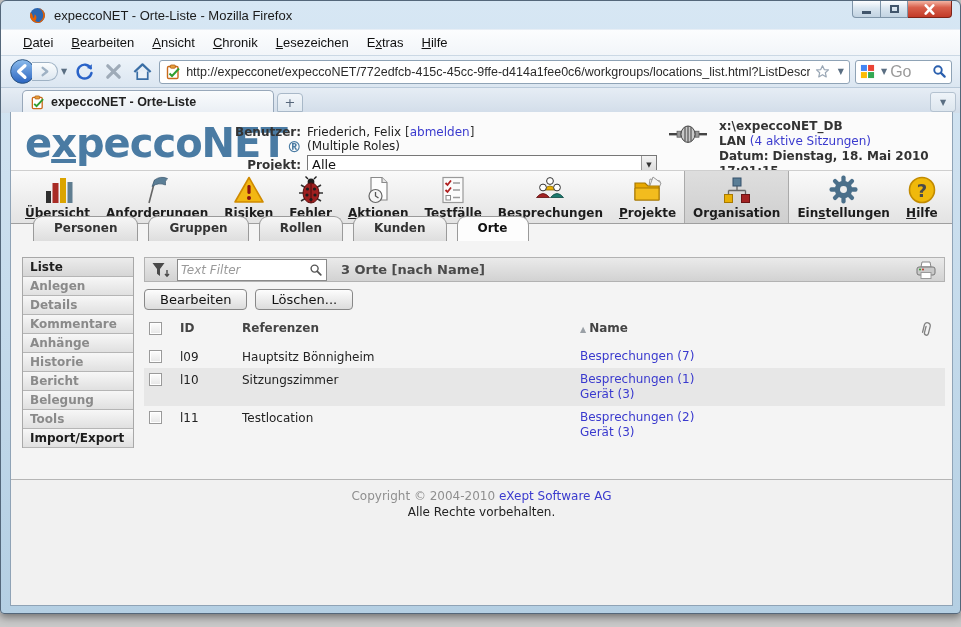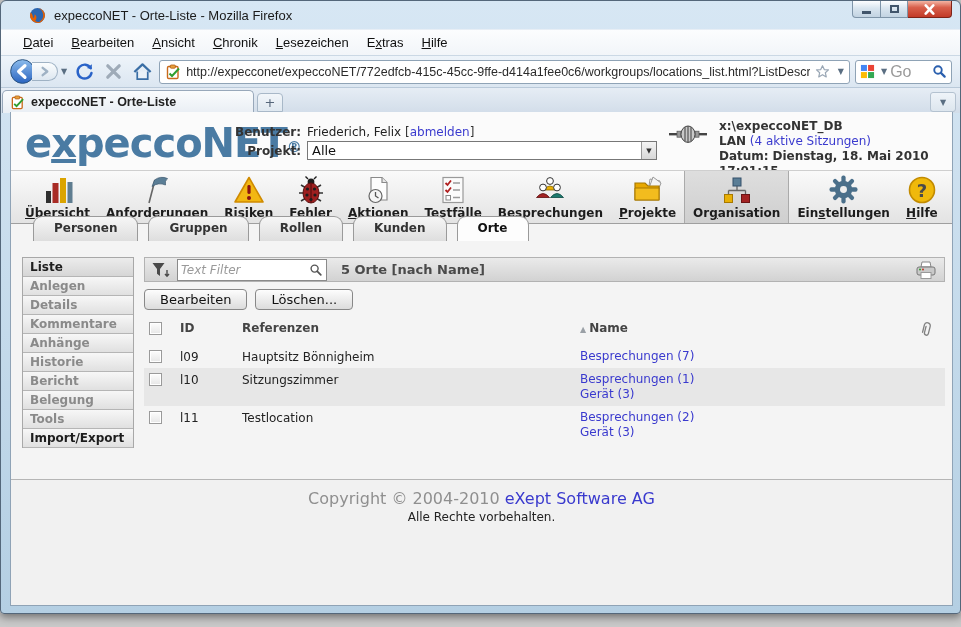--- a/index.html
+++ b/index.html
@@ -40,21 +40,21 @@
   .nav-btn { width:24px; height:24px; display:flex; align-items:center; justify-content:center; }
   .urlbar { flex:1; height:24px; background:#fff; border:1px solid #8fa3b6; border-radius:3px;
     display:flex; align-items:center; padding:0 5px; gap:5px; min-width:0; }
   .url-text { flex:1; font-family:"Liberation Sans",sans-serif; font-size:12.5px; color:#2b2b2b;
     white-space:nowrap; overflow:hidden; }
   .searchbox { width:97px; height:24px; background:#fff; border:1px solid #8fa3b6; border-radius:3px;
     display:flex; align-items:center; padding:0 4px; gap:3px; }
   .search-ph { flex:1; font-family:"Liberation Sans",sans-serif; font-size:16px; color:#9a9a9a; }
 
   
-  .tabstrip { height:25px; background:linear-gradient(#e6edf5,#d2dde9); display:flex; align-items:flex-end; padding-left:1px; position:relative; }
+  .tabstrip { height:25px; background:linear-gradient(#e6edf5,#d2dde9); display:flex; align-items:flex-end; padding-left:21px; position:relative; }
   .btab { width:252px; height:23px; background:linear-gradient(#fafcfd,#e9eef4); border:1px solid #98a8ba; border-bottom:none;
     border-radius:5px 5px 0 0; display:flex; align-items:center; padding:0 7px; gap:6px; }
   .btab-title { font-family:"Liberation Sans",sans-serif; font-size:12.5px; font-weight:bold; color:#222;
     white-space:nowrap; overflow:hidden; }
   .newtab { width:26px; height:19px; margin-left:3px; margin-bottom:1px; background:linear-gradient(#f2f6fa,#dfe8f0);
     border:1px solid #a8b8c8; border-radius:4px 4px 0 0; display:flex; align-items:center; justify-content:center;
     font-size:13px; color:#55667a; }
   .tablist-btn { position:absolute; right:4px; bottom:1px; width:26px; height:20px; border:1px solid #b4c2d0;
     border-radius:3px; background:linear-gradient(#eff4f9,#dde6ee); display:flex; align-items:center; justify-content:center;
     font-size:8px; color:#5a6e82; }
@@ -130,21 +130,21 @@
   .cb { width:13px; height:13px; margin-left:5px; margin-top:1px; border:1px solid #9a9a9a;
     background:linear-gradient(#fdfdfd,#e6e6e6); box-shadow:inset 0 0 0 1px #fff; }
   .sort-arrow { font-size:8px; color:#9aa0a6; margin-right:3px; }
   .cell-id, .cell-name { font-size:12px; color:#222; padding-top:1px; }
   .cell-refs a { display:block; font-size:12px; color:#3a3ace; text-decoration:none; line-height:15px; }
   .cell-refs a:empty { display:none; }
 
   
   .page-footer { position:absolute; left:0; top:367px; width:100%; border-top:1px solid #b5b5b5;
     padding-top:9px; text-align:center; background:#f1f1f1; height:127px; }
-  .f1 { font-size:16px; color:#8f8f8f; }
+  .f1 { font-size:12px; color:#8f8f8f; }
   .f1 a { color:#3a3ace; text-decoration:none; }
   .f2 { font-size:12px; color:#222; margin-top:2px; }
 
   u { text-decoration:underline; }
 </style>
 </head>
 <body>
 
 <div class="window">
 
@@ -264,20 +264,24 @@
       <div class="logo">
         <span class="logo-text">e<u>x</u>peccoNET</span><span class="logo-reg">®</span>
       </div>
       <div class="user-block">
         <div class="u-row">
           <span class="u-lbl">Benutzer:</span>
           <span class="u-val">
             <span>Friederich, Felix</span>
             <span class="bracket">[</span><a class="logout" href="#">abmelden</a><span class="bracket">]</span>
           </span>
+        </div>
+        <div class="u-row">
+          <span class="u-lbl"></span>
+          <span class="roles">(Multiple Roles)</span>
         </div>
         <div class="u-row proj-row">
           <span class="u-lbl">Projekt:</span>
           <div class="select">
             <span class="sel-val">Alle</span>
             <div class="sel-arrow">▼</div>
           </div>
         </div>
       </div>
       <div class="conn-col">
@@ -467,21 +471,21 @@
             <path d="M1.5 2 H13.5 L9 8 V15 L6 12.8 V8 Z" fill="#4a4a4a"></path>
             <path d="M16 9 V14.5 M14 13 L16 15.3 L18 13" stroke="#4a4a4a" stroke-width="1.4" fill="none"></path>
           </svg>
           <div class="filter-input">
             <span class="filter-ph">Text Filter</span>
             <svg viewBox="0 0 16 16" width="14" height="14">
               <circle cx="6.4" cy="6.4" r="4" fill="none" stroke="#555" stroke-width="1.6"></circle>
               <path d="M9.5 9.5 L13.5 13.5" stroke="#555" stroke-width="2" stroke-linecap="round"></path>
             </svg>
           </div>
-          <span class="count-text">5 Orte [nach Name]</span>
+          <span class="count-text">3 Orte [nach Name]</span>
           <div class="fb-spacer"></div>
           <svg viewBox="0 0 24 20" width="24" height="20">
             <path d="M8 2 H16 L17 7 H7 Z" fill="#fff" stroke="#888" stroke-width="1"></path>
             <rect x="3" y="7" width="18" height="8" rx="2" fill="#c9c9c9" stroke="#777" stroke-width="1"></rect>
             <circle cx="6" cy="9.5" r="1" fill="#2f9e2f"></circle>
             <circle cx="9" cy="9.5" r="1" fill="#c23a28"></circle>
             <rect x="7" y="12.5" width="10" height="6" fill="#fff" stroke="#999" stroke-width="1"></rect>
           </svg>
         </div>
 

